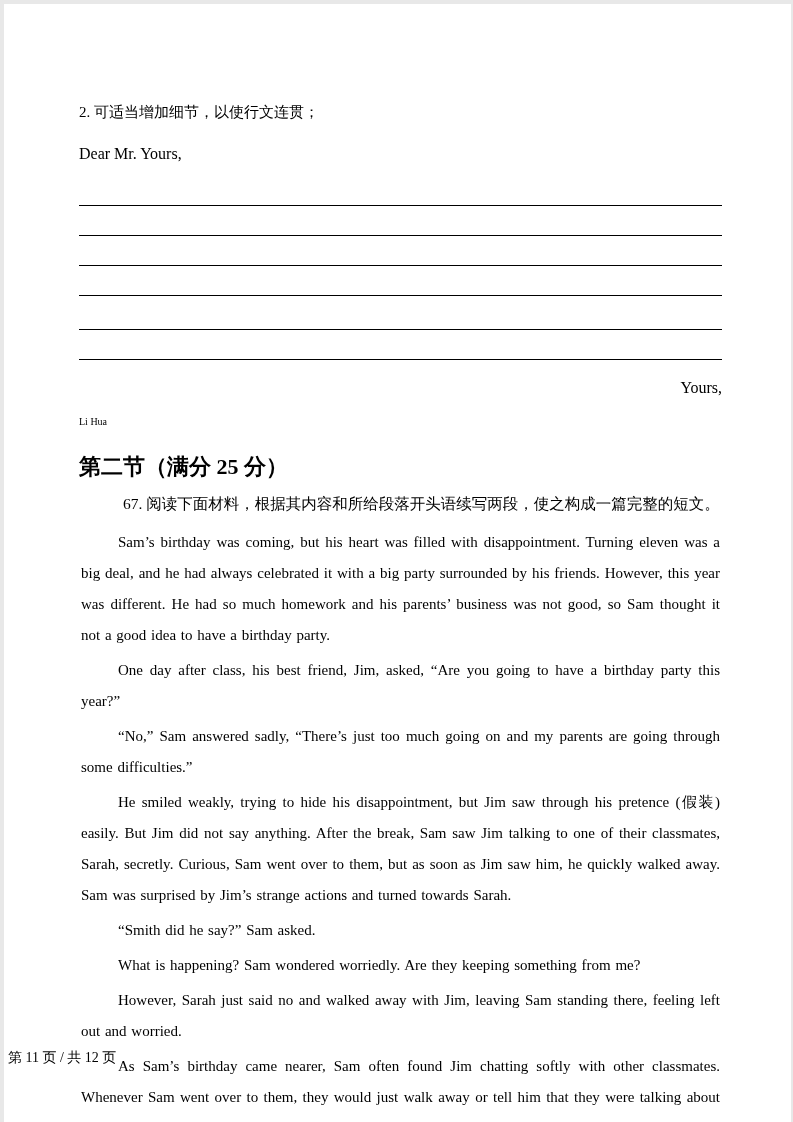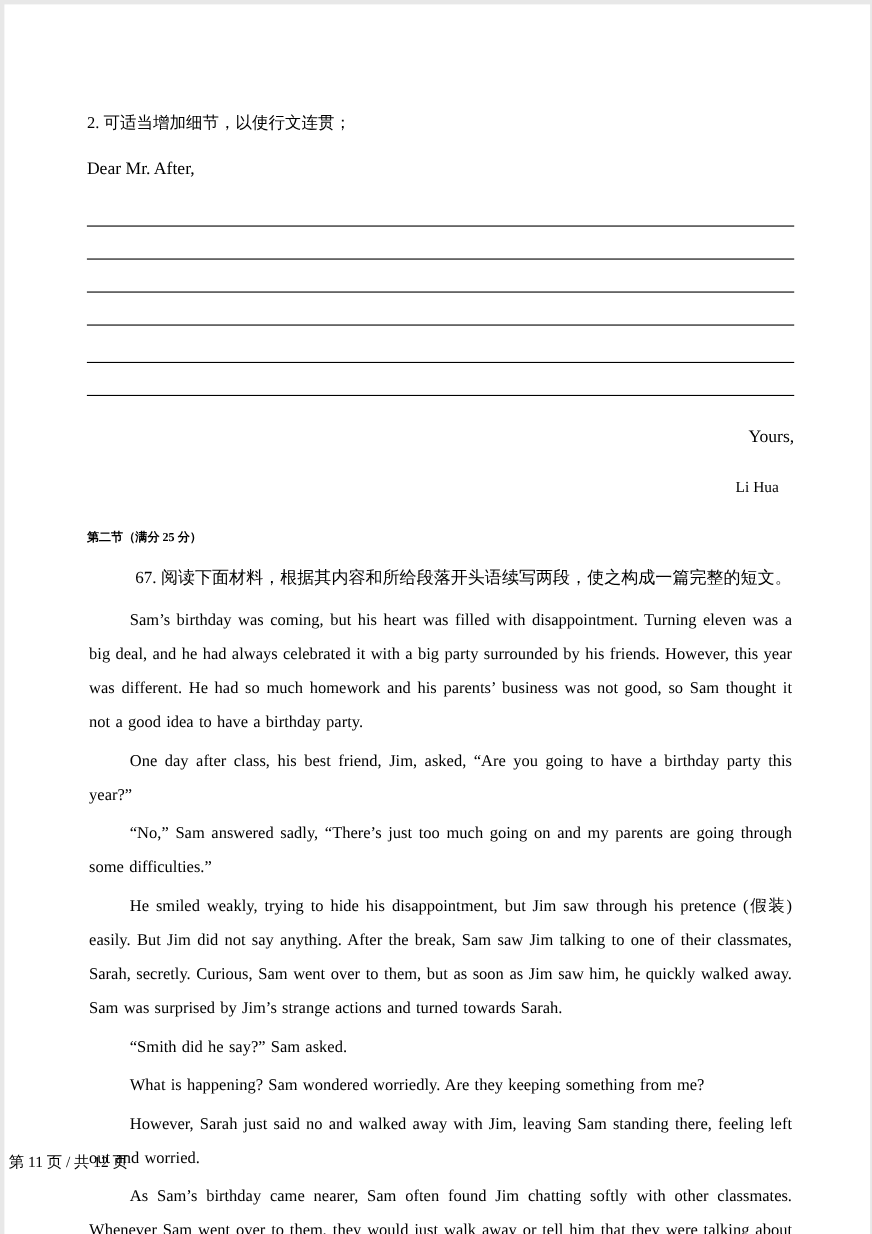--- a/index.html
+++ b/index.html
@@ -38,32 +38,31 @@
   .wline.tall { height: 34px; }
   .closing {
     font-size: 16px;
     line-height: 22px;
     margin-top: 22px;
     text-indent: 26px;
   }
   .signoff {
     font-size: 16px;
     line-height: 22px;
-    margin-top: 23px;
+    margin-top: 13px;
     text-align: right;
   }
   .signature {
-    font-size: 14px;
+    font-size: 10px;
     line-height: 22px;
-    margin-top: 20px;
-    text-align: right;
+    margin-top: 8px;
     padding-right: 16px;
   }
   .section-heading {
-    font-size: 11px;
+    font-size: 22px;
     line-height: 24px;
     font-weight: bold;
     margin-top: 18px;
   }
   .question {
     font-size: 15.5px;
     line-height: 24px;
     margin-top: 9px;
     margin-left: 44px;
   }
@@ -85,21 +84,21 @@
   }
 </style>
 </head>
 <body>
 
 <div class="page">
   <div class="content">
 
     <p class="instruction">2. 可适当增加细节，以使行文连贯；</p>
 
-    <p class="salutation">Dear Mr. After,</p>
+    <p class="salutation">Dear Mr. Yours,</p>
 
     <div class="writing-lines">
       <div class="wline"></div>
       <div class="wline"></div>
       <div class="wline"></div>
       <div class="wline"></div>
       <div class="wline tall"></div>
       <div class="wline"></div>
     </div>
 

